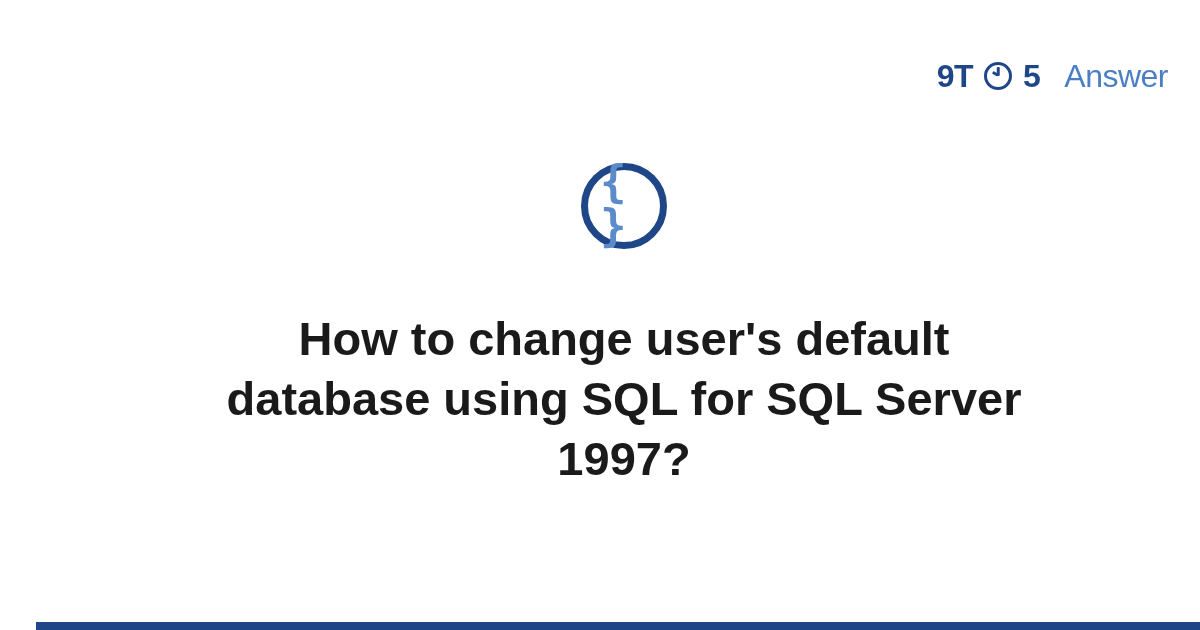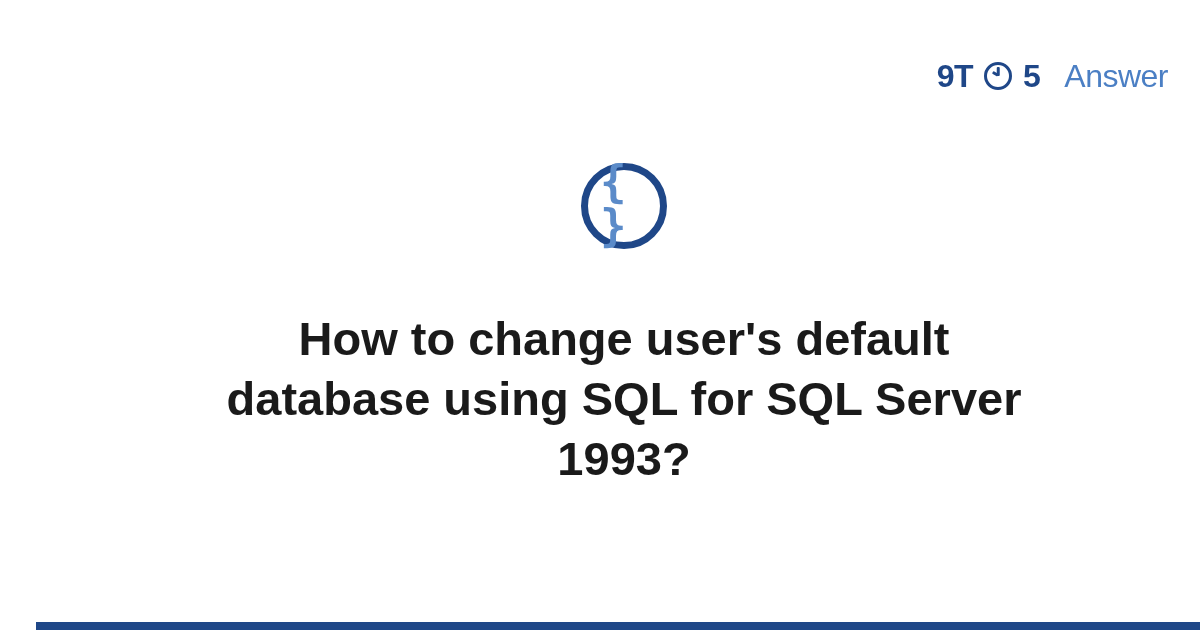--- a/index.html
+++ b/index.html
@@ -116,16 +116,16 @@
 <body>
 
 <div class="brand-logo">
   <span class="brand-9t">9T</span><span class="brand-clock"></span><span class="brand-5">5</span><span class="brand-answer">Answer</span>
 </div>
 
 <div class="content-center">
   <div class="code-icon-circle">
     <span class="braces">{ }</span>
   </div>
-  <h1 class="question-title">How to change user's default database using SQL for SQL Server 1993?</h1>
+  <h1 class="question-title">How to change user's default database using SQL for SQL Server 1997?</h1>
 </div>
 
 <div class="footer-bar"></div>
 
 </body></html>

